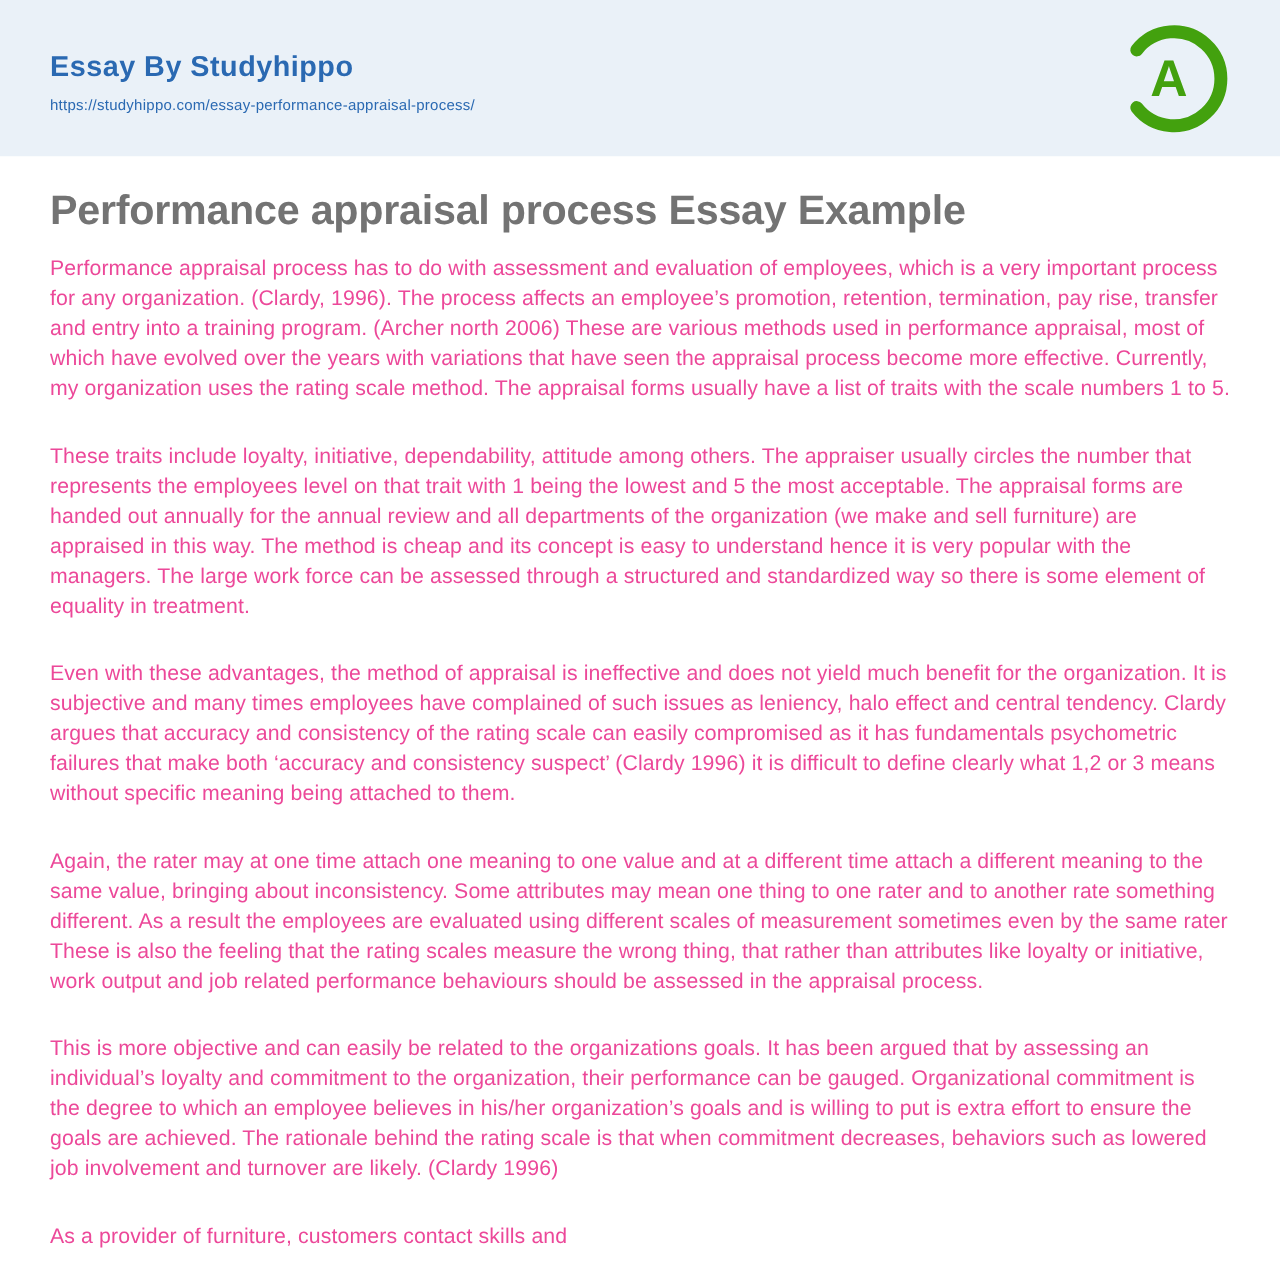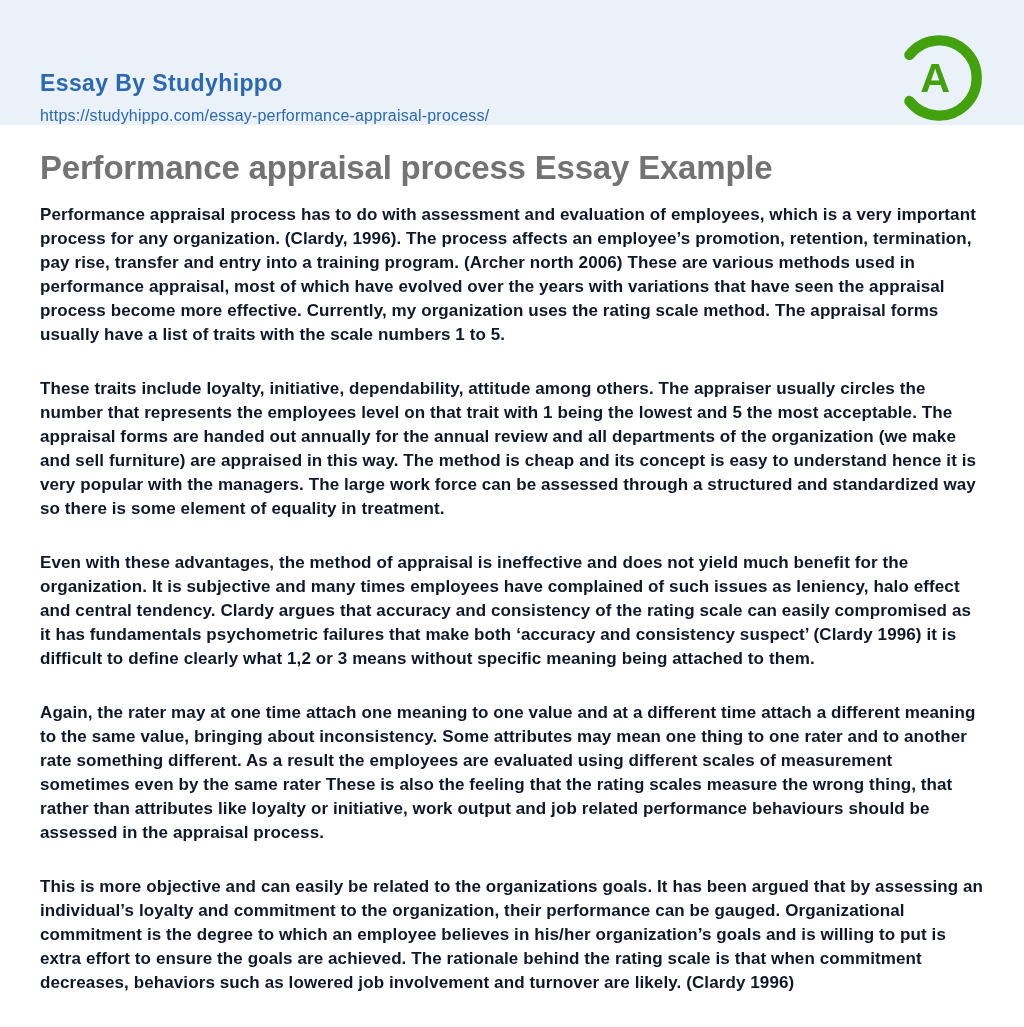--- a/index.html
+++ b/index.html
@@ -8,56 +8,55 @@
     background: #ffffff;
     font-family: "Liberation Sans", "DejaVu Sans", sans-serif;
   }
   body { height: 1027px; overflow: hidden; }
 
   .header {
     background: #eaf1f8;
     height: 125px;
     padding: 0 38px 0 40px;
     display: flex;
-    align-items: flex-end;
+    align-items: center;
     justify-content: space-between;
   }
   .header-left { display: flex; flex-direction: column; gap: 10px; padding-top: 6px; }
   .site-name {
     color: #2a69b2;
     font-size: 23px;
     font-weight: 700;
     letter-spacing: 0.4px;
   }
   .site-url {
     color: #2a69b2;
-    font-size: 16px;
+    font-size: 12px;
     text-decoration: none;
     letter-spacing: 0.2px;
   }
   .logo { width: 94px; height: 94px; flex: 0 0 auto; }
 
   .content {
     padding: 24px 40px 0 40px;
   }
   .page-title {
     color: #737373;
     font-size: 33px;
     font-weight: 800;
     letter-spacing: -0.2px;
     margin-bottom: 16px;
   }
   .essay p {
-    color: #0f172a;
+    color: #ec4899;
     font-size: 17px;
     line-height: 24px;
     letter-spacing: 0.1px;
     margin-bottom: 30px;
     max-width: 944px;
-    font-weight: bold;
   }
 </style>
 </head>
 <body>
 
 <div class="header">
   <div class="header-left">
     <div class="site-name">Essay By Studyhippo</div>
     <a class="site-url">https://studyhippo.com/essay-performance-appraisal-process/</a>
   </div>
@@ -70,14 +69,15 @@
 </div>
 
 <div class="content">
   <h1 class="page-title">Performance appraisal process Essay Example</h1>
   <div class="essay">
     <p>Performance appraisal process has to do with assessment and evaluation of employees, which is a very important process for any organization. (Clardy, 1996). The process affects an employee’s promotion, retention, termination, pay rise, transfer and entry into a training program. (Archer north 2006) These are various methods used in performance appraisal, most of which have evolved over the years with variations that have seen the appraisal process become more effective. Currently, my organization uses the rating scale method. The appraisal forms usually have a list of traits with the scale numbers 1 to 5.</p>
     <p>These traits include loyalty, initiative, dependability, attitude among others. The appraiser usually circles the number that represents the employees level on that trait with 1 being the lowest and 5 the most acceptable. The appraisal forms are handed out annually for the annual review and all departments of the organization (we make and sell furniture) are appraised in this way. The method is cheap and its concept is easy to understand hence it is very popular with the managers. The large work force can be assessed through a structured and standardized way so there is some element of equality in treatment.</p>
     <p>Even with these advantages, the method of appraisal is ineffective and does not yield much benefit for the organization. It is subjective and many times employees have complained of such issues as leniency, halo effect and central tendency. Clardy argues that accuracy and consistency of the rating scale can easily compromised as it has fundamentals psychometric failures that make both ‘accuracy and consistency suspect’ (Clardy 1996) it is difficult to define clearly what 1,2 or 3 means without specific meaning being attached to them.</p>
     <p>Again, the rater may at one time attach one meaning to one value and at a different time attach a different meaning to the same value, bringing about inconsistency. Some attributes may mean one thing to one rater and to another rate something different. As a result the employees are evaluated using different scales of measurement sometimes even by the same rater These is also the feeling that the rating scales measure the wrong thing, that rather than attributes like loyalty or initiative, work output and job related performance behaviours should be assessed in the appraisal process.</p>
     <p>This is more objective and can easily be related to the organizations goals. It has been argued that by assessing an individual’s loyalty and commitment to the organization, their performance can be gauged. Organizational commitment is the degree to which an employee believes in his/her organization’s goals and is willing to put is extra effort to ensure the goals are achieved. The rationale behind the rating scale is that when commitment decreases, behaviors such as lowered job involvement and turnover are likely. (Clardy 1996)</p>
+    <p>As a provider of furniture, customers contact skills and</p>
   </div>
 </div>
 
 </body></html>

